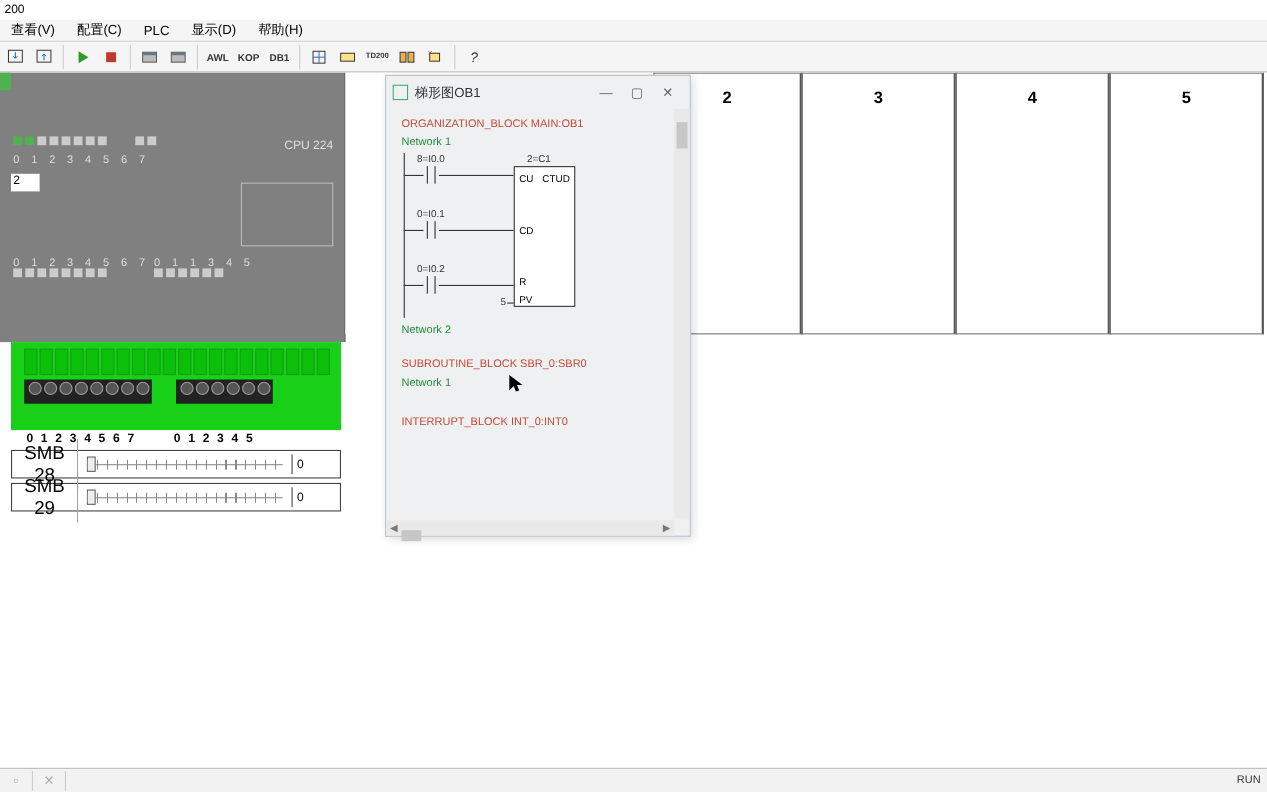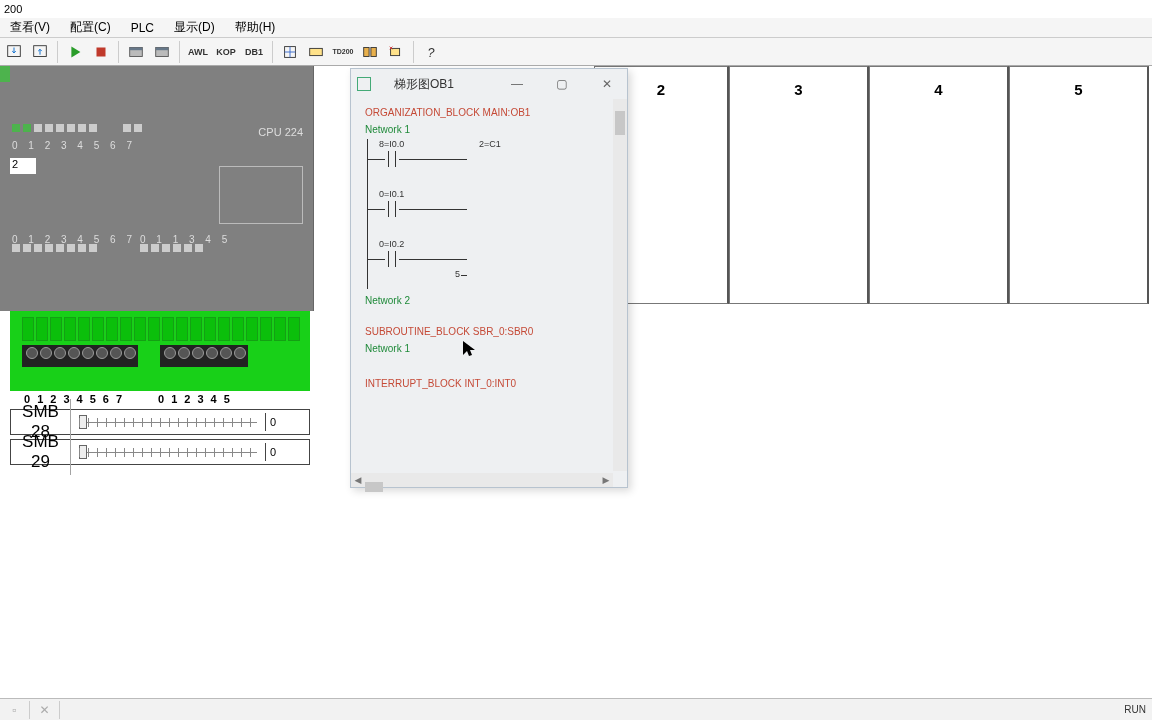--- a/index.html
+++ b/index.html
@@ -58,21 +58,21 @@
 .panes { position:absolute; left:314px; top:0; right:0; height:240px; display:flex; }
 .pane { border:1px solid #777; border-right:2px solid #555; height:238px; background:#fff; text-align:center; font-size:15px; font-weight:bold; padding-top:14px; }
 .pane0 { width:280px; border:none; }
 .pane1 { width:135px; }
 .pane2 { width:140px; }
 .pane3 { width:140px; }
 .pane4 { width:140px; }
 
 
 .dlg { position:absolute; left:350px; top:2px; width:278px; height:420px; background:#eef0f2; border:1px solid #b7c3cf; box-shadow:3px 3px 8px rgba(0,0,0,.15); }
-.dlg-t { height:30px; display:flex; align-items:center; padding:0 6px;gap:17px; }
+.dlg-t { height:30px; display:flex; align-items:center; padding:0 6px; }
 .dlg-i { width:14px; height:14px; border:1px solid #4a7; margin-right:6px; }
 .dlg-title { flex:1; font-size:12px; color:#333; }
 .wbtn { width:28px; height:22px; display:flex; align-items:center; justify-content:center; color:#666; cursor:pointer; }
 .dlg-body { position:relative; padding:8px 14px; height:370px; overflow:hidden; }
 .dlg-scroll-v { position:absolute; right:0; top:30px; bottom:16px; width:14px; background:#e9e9e9; }
 .dlg-scroll-v .thumb { position:absolute; top:12px; width:10px; left:2px; height:24px; background:#c7c7c7; }
 .dlg-scroll-h { position:absolute; left:0; right:14px; bottom:0; height:14px; background:#e9e9e9; display:flex; align-items:center; }
 .dlg-scroll-h .ar { width:14px; text-align:center; color:#777; font-size:9px; }
 .dlg-scroll-h .trk { flex:1; position:relative; }
 .dlg-scroll-h .thumb { position:absolute; left:0; top:2px; height:10px; width:18px; background:#c7c7c7; }
@@ -344,20 +344,40 @@
       <div class="lad-green">Network 1</div>
 
       <div class="rung1">
         <div class="rail"></div>
 
         <div class="lbl" style="left:12px; top:0;">8=I0.0</div>
         <div class="hwire" style="left:0; top:20px; width:18px;"></div>
         <div class="contact" style="left:18px; top:12px;"></div>
         <div class="hwire" style="left:32px; top:20px; width:68px;"></div>
         <div class="lbl" style="left:112px; top:0;">2=C1</div>
+        <div class="ctbox" style="left:100px; top:12px; width:56px; height:128px;">
+          <div class="ctrow">
+              <span>CU</span>
+              <span>CTUD</span>
+            </div>
+          <div style="height:32px"></div>
+          <div class="ctrow">
+              <span>CD</span>
+              <span></span>
+            </div>
+          <div style="height:30px"></div>
+          <div class="ctrow">
+              <span>R</span>
+              <span></span>
+            </div>
+          <div class="ctrow">
+              <span>PV</span>
+              <span></span>
+            </div>
+        </div>
 
         <div class="lbl" style="left:12px; top:50px;">0=I0.1</div>
         <div class="hwire" style="left:0; top:70px; width:18px;"></div>
         <div class="contact" style="left:18px; top:62px;"></div>
         <div class="hwire" style="left:32px; top:70px; width:68px;"></div>
 
         <div class="lbl" style="left:12px; top:100px;">0=I0.2</div>
         <div class="hwire" style="left:0; top:120px; width:18px;"></div>
         <div class="contact" style="left:18px; top:112px;"></div>
         <div class="hwire" style="left:32px; top:120px; width:68px;"></div>

